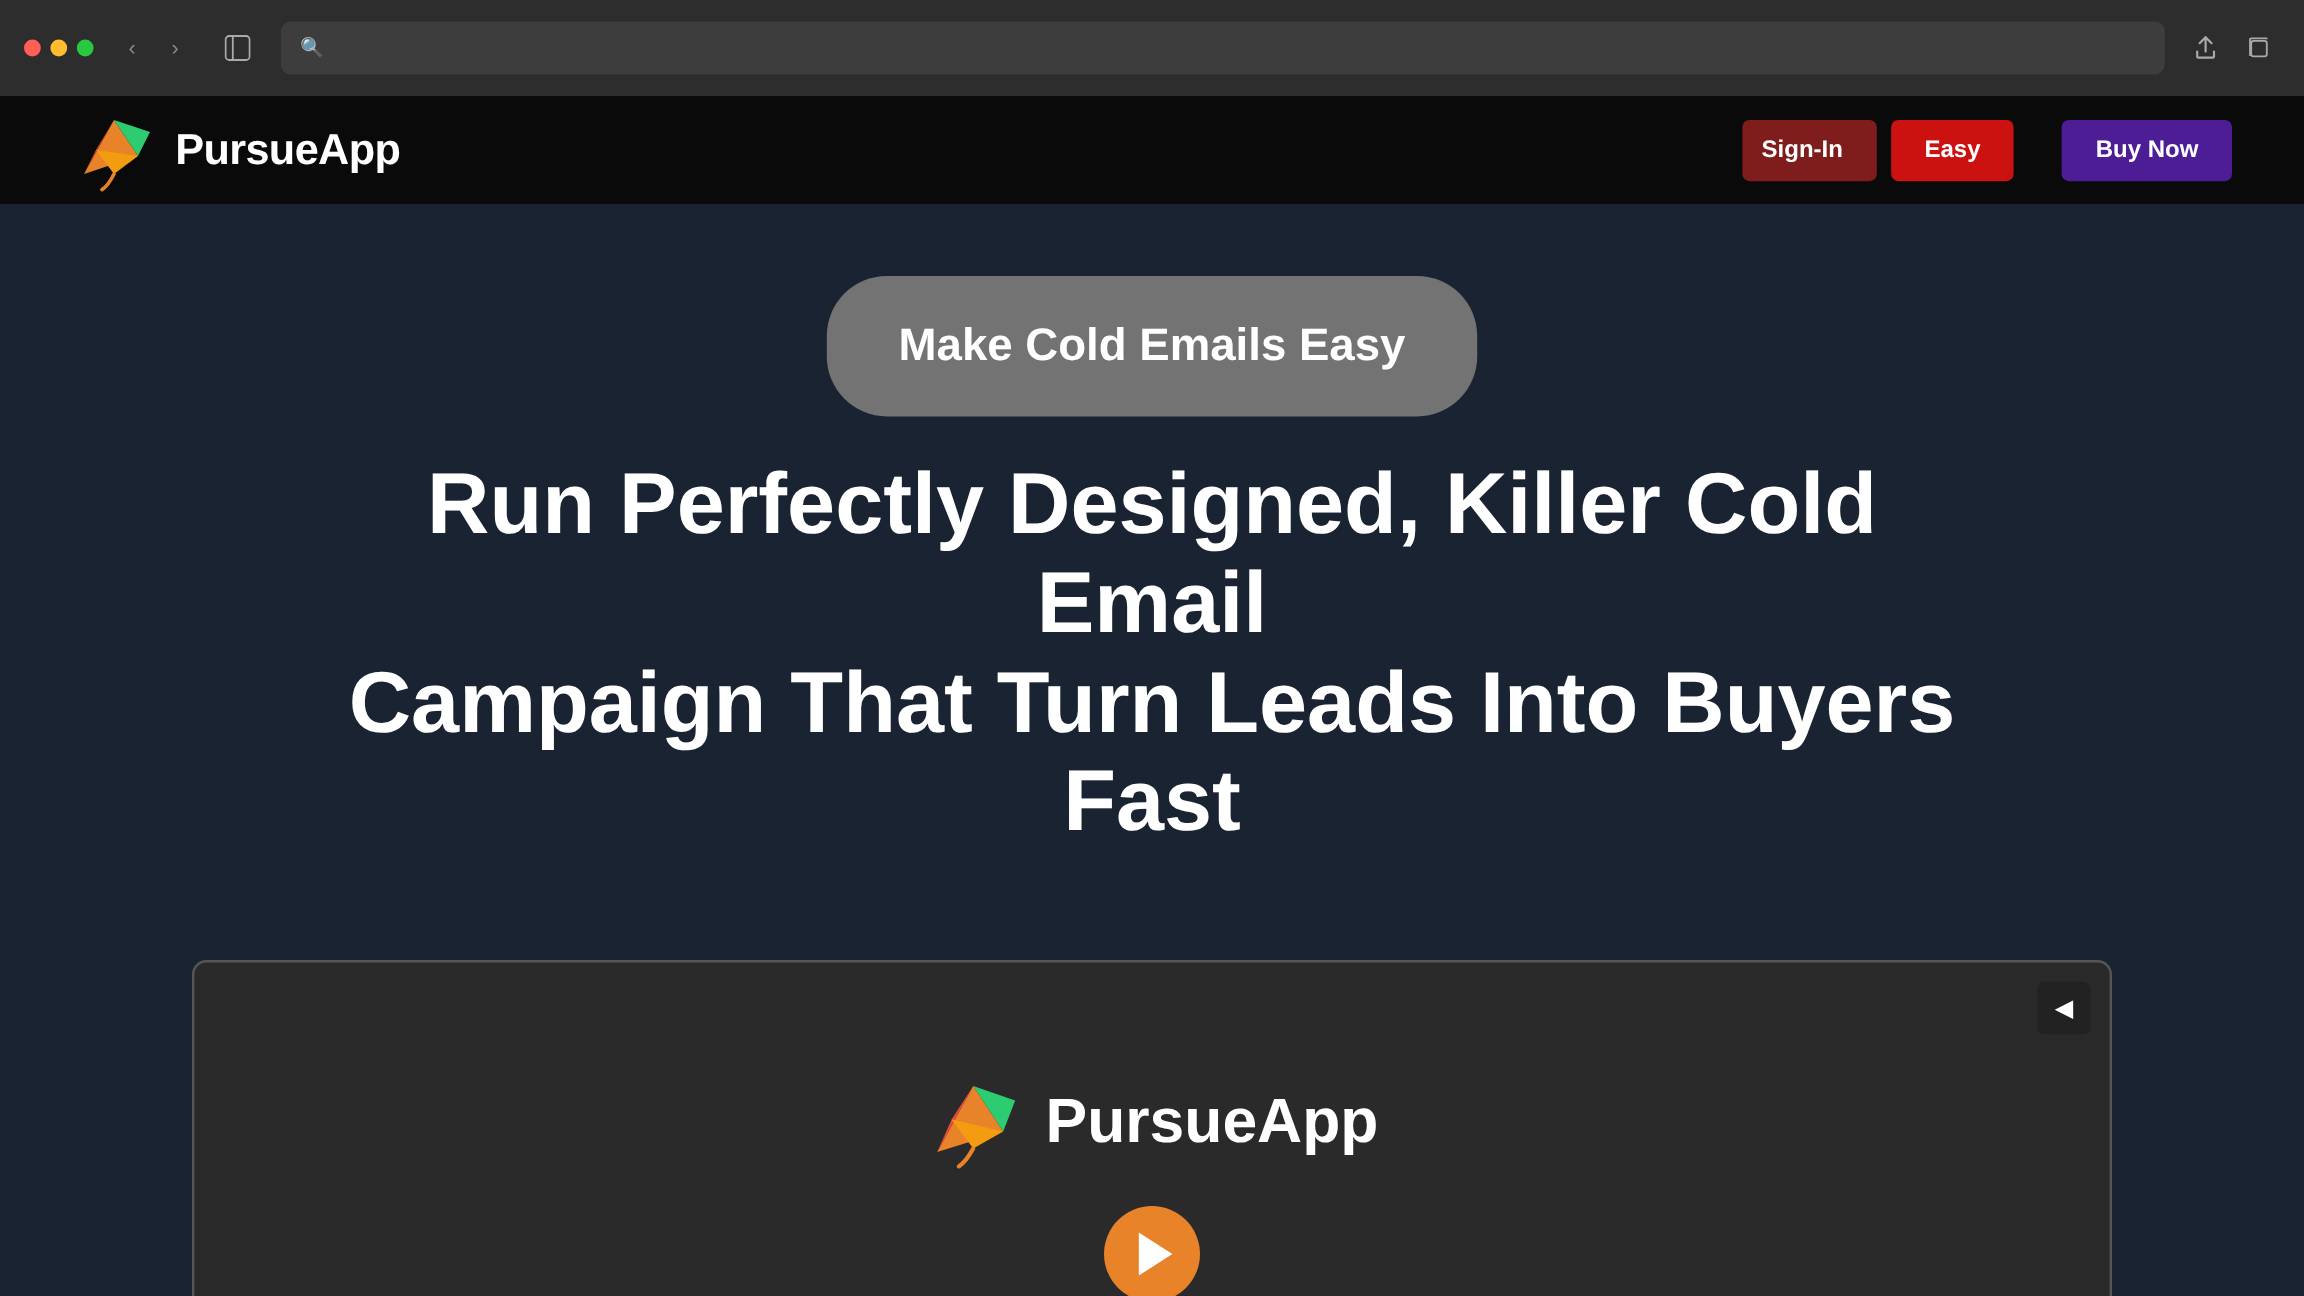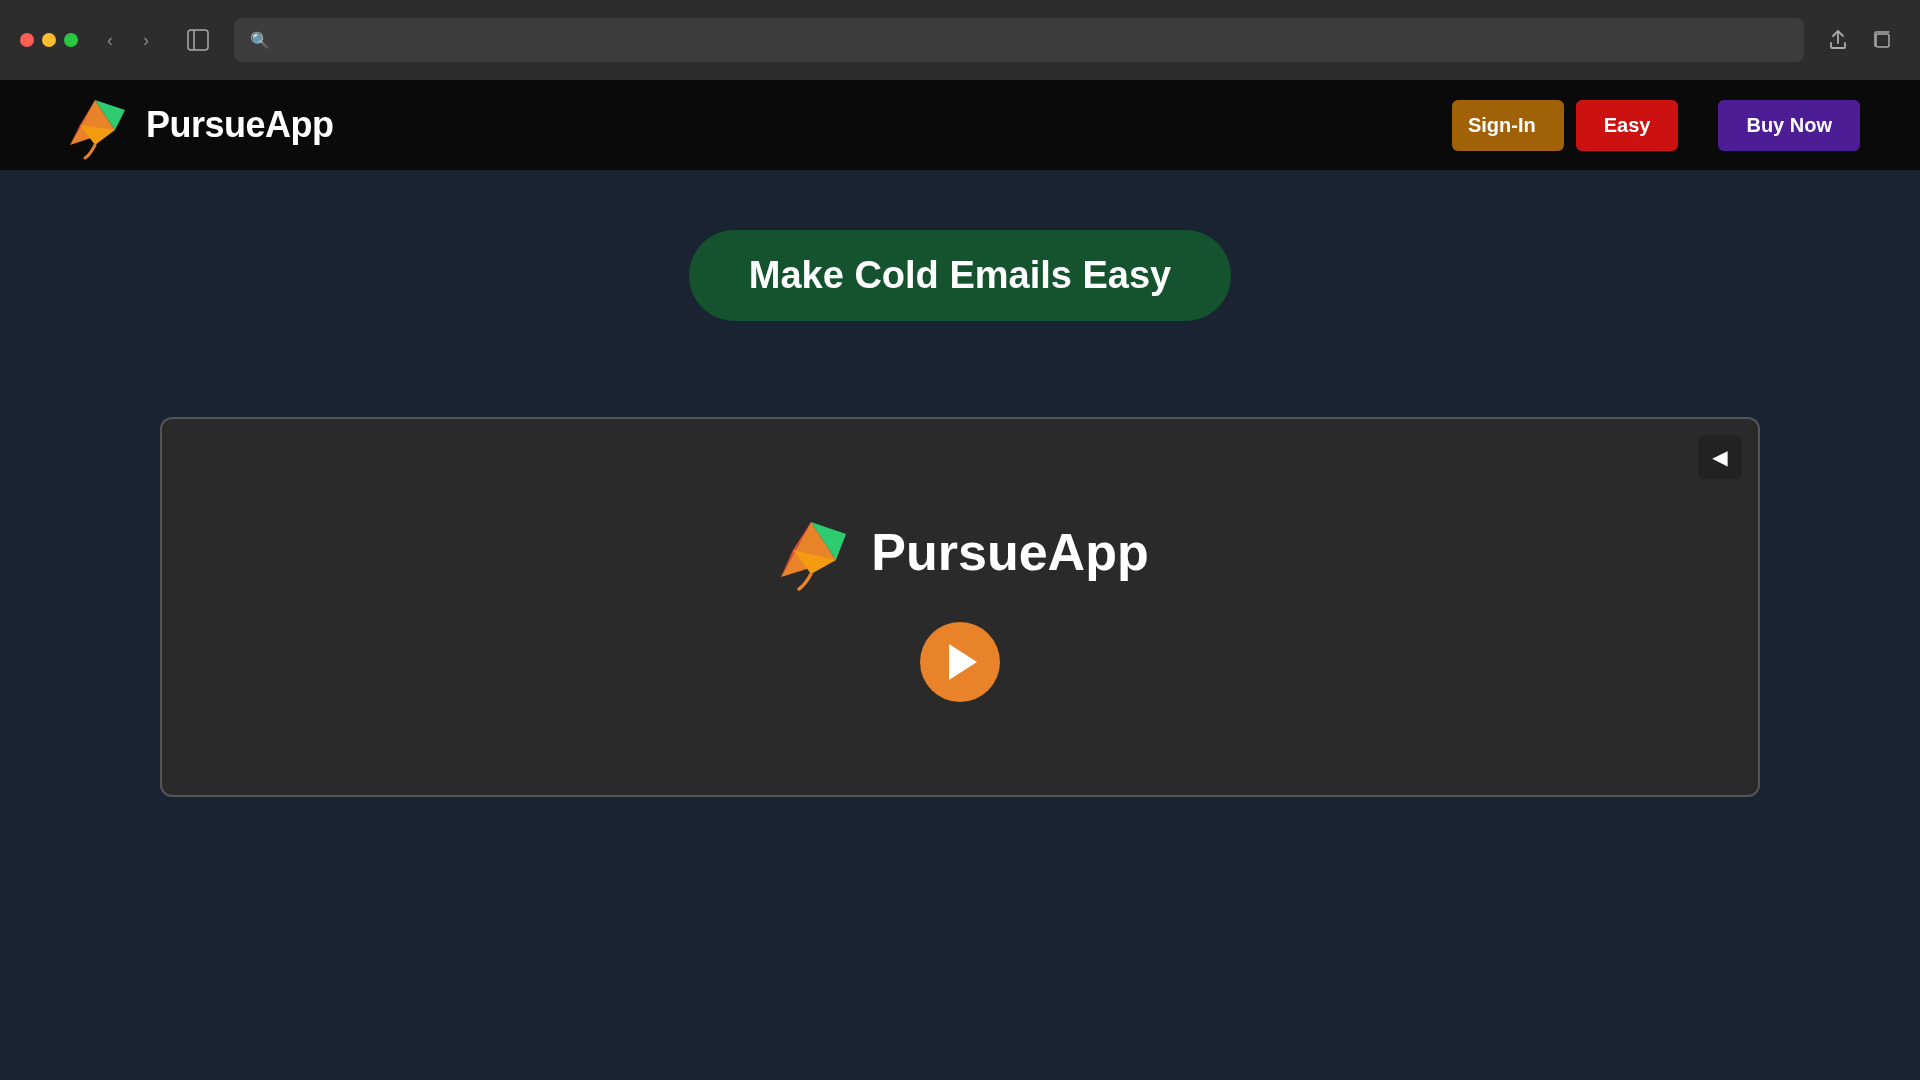--- a/index.html
+++ b/index.html
@@ -123,39 +123,39 @@
     }
     .nav-btn-site {
       padding: 14px 28px;
       border-radius: 6px;
       font-size: 20px;
       font-weight: 600;
       cursor: pointer;
       border: none;
       color: white;
     }
-    .btn-signin { background: #a16207; padding-left: 16px; }
+    .btn-signin { background: #7f1d1d; padding-left: 16px; }
     .btn-blog { background: #cc1111; }
     .btn-buynow { background: #4c1d95; margin-left: 28px; }
 
     
     .hero {
       padding: 60px 80px 40px;
       text-align: center;
       background: #1a2332;
     }
     .hero-badge {
       display: inline-block;
-      background: #14532d;
-      color: white;
-      padding: 24px 60px;
+      background: #737373;
+      color: white;
+      padding: 37px 60px;
       border-radius: 50px;
       font-size: 38px;
       font-weight: 600;
-      margin-bottom: 56px;
+      margin-bottom: 32px;
     }
     .hero-heading {
       color: white;
       font-size: 72px;
       font-weight: 900;
       line-height: 1.15;
       max-width: 1400px;
       margin: 0 auto 50px;
     }
 
@@ -282,20 +282,24 @@
     </div>
     <div class="nav-buttons">
       <button class="nav-btn-site btn-signin">Sign-In</button>
       <button class="nav-btn-site btn-blog">Easy</button>
       <button class="nav-btn-site btn-buynow">Buy Now</button>
     </div>
   </nav>
 
   <section class="hero">
     <div class="hero-badge">Make Cold Emails Easy</div>
+    <h1 class="hero-heading">
+      <span>Run Perfectly Designed, Killer Cold Email</span><br>
+      <span>Campaign That Turn Leads Into Buyers Fast</span>
+    </h1>
   </section>
 
   <div class="video-container">
     <div class="video-content">
       <div class="video-logo-area">
 
         <svg class="video-logo-icon" viewBox="0 0 80 80" fill="none" xmlns="http://www.w3.org/2000/svg">
           <path d="M10 65 L40 10 L65 48 Z" fill="#e8832a"></path>
           <path d="M40 10 L75 22 L65 48 Z" fill="#2ecc71"></path>
           <path d="M10 65 L40 10 L22 38 Z" fill="#e74c3c"></path>

